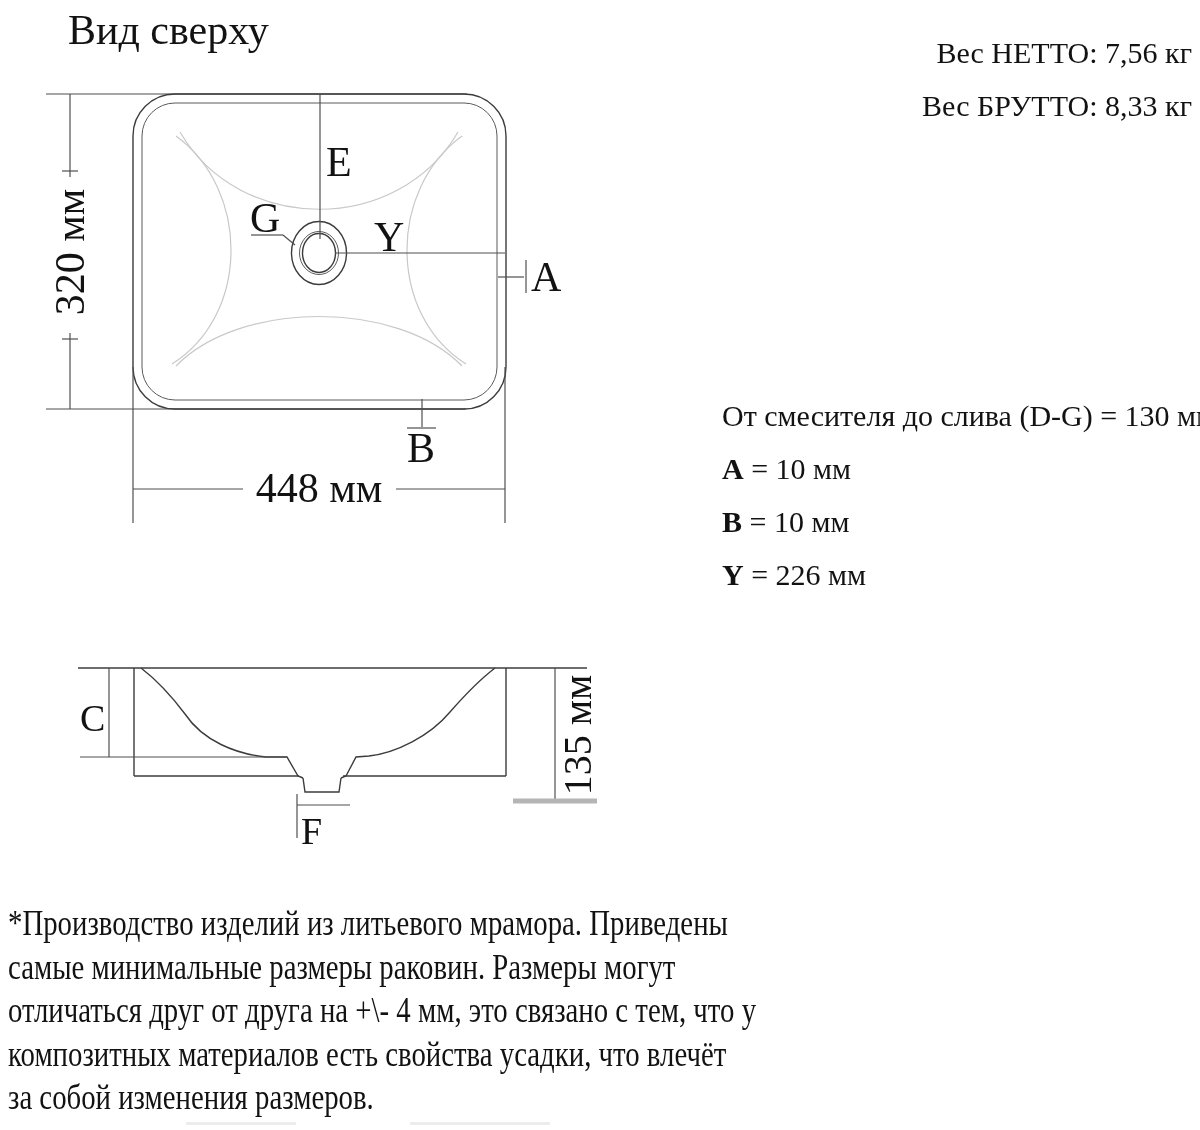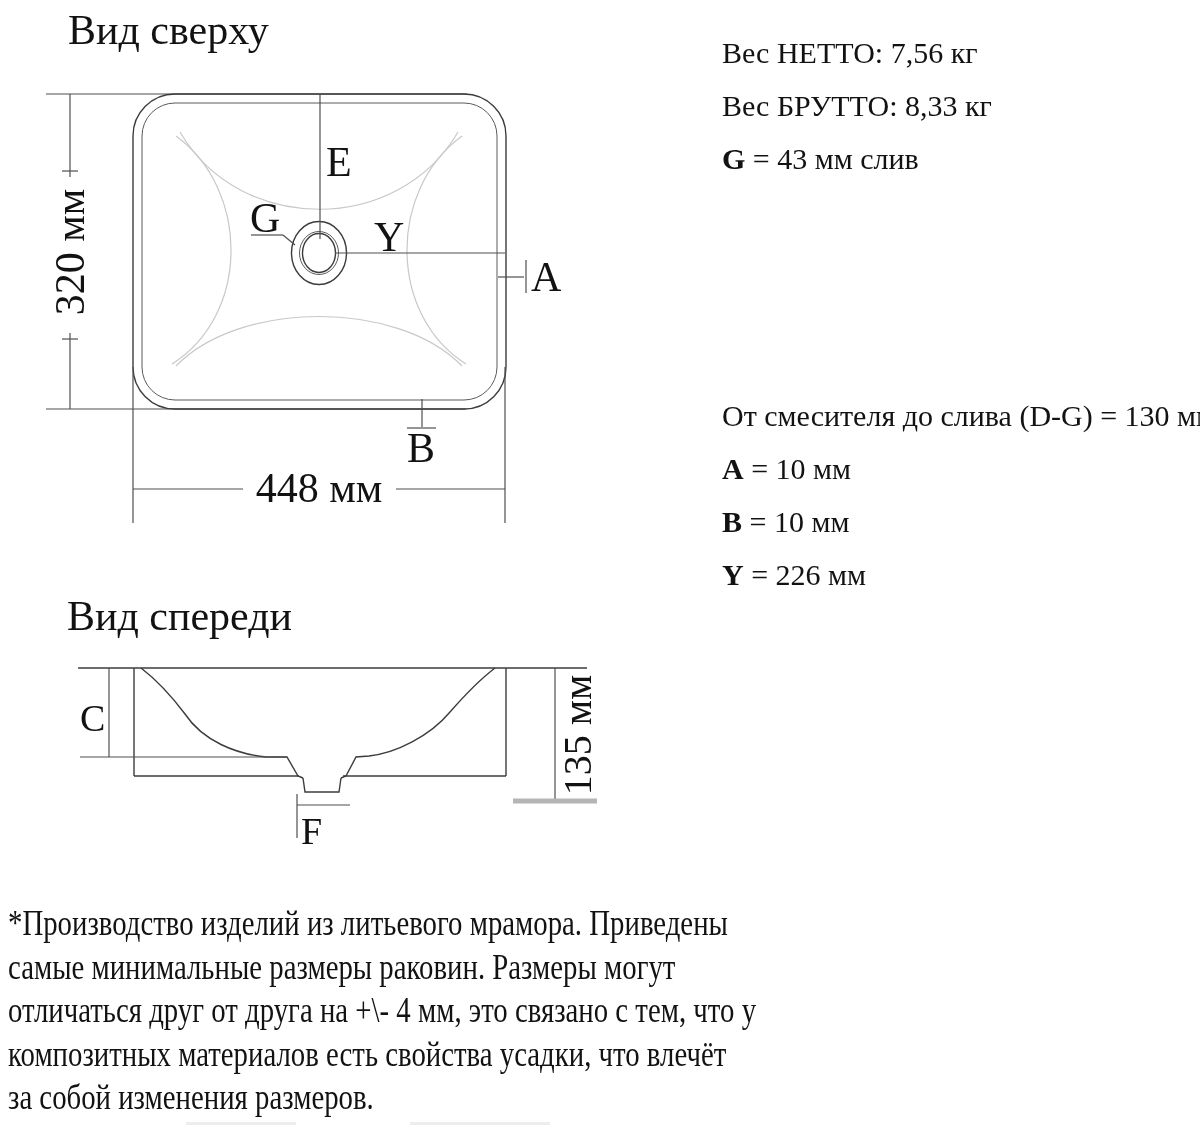--- a/index.html
+++ b/index.html
@@ -13,21 +13,21 @@
   #frontview-title{left:67px;top:592px;}
   svg{position:absolute;}
   svg line, svg rect, svg path, svg ellipse{stroke:var(--line);fill:none;stroke-width:1.4;}
   svg .thin{stroke-width:1;stroke:#5a5a5a;}
   svg .dimline{stroke:#4f4f4f;stroke-width:1.2;}
   svg .lightcurve{stroke:var(--light);stroke-width:1.2;}
   svg .surface{stroke:var(--surface);stroke-width:5;}
   svg text{font-family:"Liberation Serif","DejaVu Serif",serif;fill:var(--ink);stroke:none;}
   svg text.lbl{font-size:42px;}
   svg text.lbl-sm{font-size:38px;}
-  #specs{position:absolute;left:722px;top:26px;width:470px;font-size:30px;line-height:53px;}
+  #specs{position:absolute;left:722px;top:26px;width:470px;font-size:30px;line-height:53px;text-align:right;}
   #specs2{position:absolute;left:722px;top:389px;width:470px;font-size:30px;line-height:53px;}
   .spec-line{white-space:nowrap;}
   .spec-bold{font-weight:700;}
   #note{position:absolute;left:8px;top:902px;width:1040px;font-size:36px;line-height:43.5px;
         transform:scaleX(0.8);transform-origin:left top;}
   .ghost{position:absolute;height:3px;background:#ededed;}
 </style>
 </head>
 <body>
 
@@ -75,21 +75,20 @@
     <line class="dimline" x1="407" y1="428" x2="436" y2="428"></line>
     <text class="lbl" x="407" y="462">B</text>
 
     <line class="dimline" x1="133" y1="367" x2="133" y2="523"></line>
     <line class="dimline" x1="505" y1="367" x2="505" y2="523"></line>
     <line class="dimline" x1="133" y1="489" x2="243" y2="489"></line>
     <line class="dimline" x1="396" y1="489" x2="505" y2="489"></line>
     <text class="lbl" x="319" y="502" text-anchor="middle">448 мм</text>
   </svg>
 
-  <div class="view-title" id="frontview-title">Вид спереди</div>
 
   <svg style="left:0;top:560px;" width="640" height="310" viewBox="0 560 640 310">
     <line x1="78" y1="668" x2="587" y2="668"></line>
     <line x1="134" y1="668" x2="134" y2="776"></line>
     <line x1="506" y1="668" x2="506" y2="776"></line>
     <line x1="134" y1="776" x2="299" y2="776"></line>
     <line x1="343" y1="776" x2="506" y2="776"></line>
 
     <path d="M 141,668 C 158,681 170,694 185,714 C 203,741 236,754 266,757 L 287,757 L 298,776 L 303,778" stroke-width="1.2"></path>
     <path d="M 495,668 C 478,681 464,696 450,712 C 430,736 396,753 369,756 L 356,757 L 346,776 L 341,778" stroke-width="1.2"></path>
@@ -105,21 +104,20 @@
 
     <line class="dimline" x1="555" y1="668" x2="555" y2="801"></line>
     <line class="surface" x1="513" y1="801" x2="597" y2="801"></line>
     <text transform="translate(591,735) rotate(-90)" text-anchor="middle" font-size="40">135 мм</text>
   </svg>
 
   <div id="specs">
 
   <div class="spec-line"><span class="spec-bold"></span><span>Вес НЕТТО: 7,56 кг</span></div>
       <div class="spec-line"><span class="spec-bold"></span><span>Вес БРУТТО: 8,33 кг</span></div>
-      <div class="spec-line"><span class="spec-bold">G</span><span> = 43 мм слив</span></div>
     </div>
 
   <div id="specs2">
 
   <div class="spec-line"><span class="spec-bold"></span><span>От смесителя до слива (D-G) = 130 мм</span></div>
       <div class="spec-line"><span class="spec-bold">A</span><span> = 10 мм</span></div>
       <div class="spec-line"><span class="spec-bold">B</span><span> = 10 мм</span></div>
       <div class="spec-line"><span class="spec-bold">Y</span><span> = 226 мм</span></div>
     </div>
 

